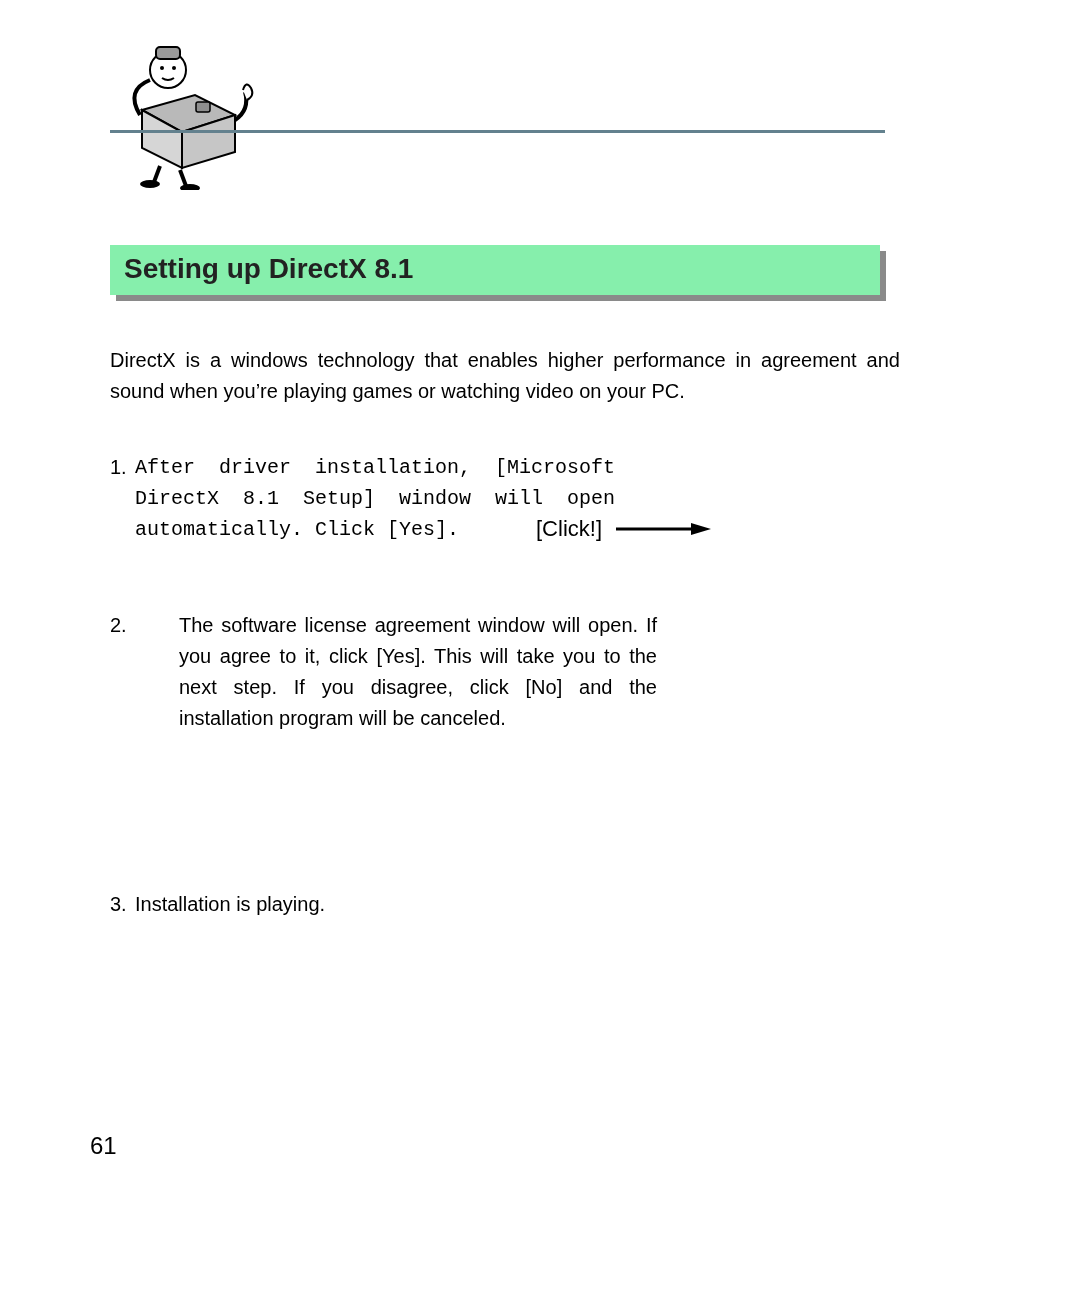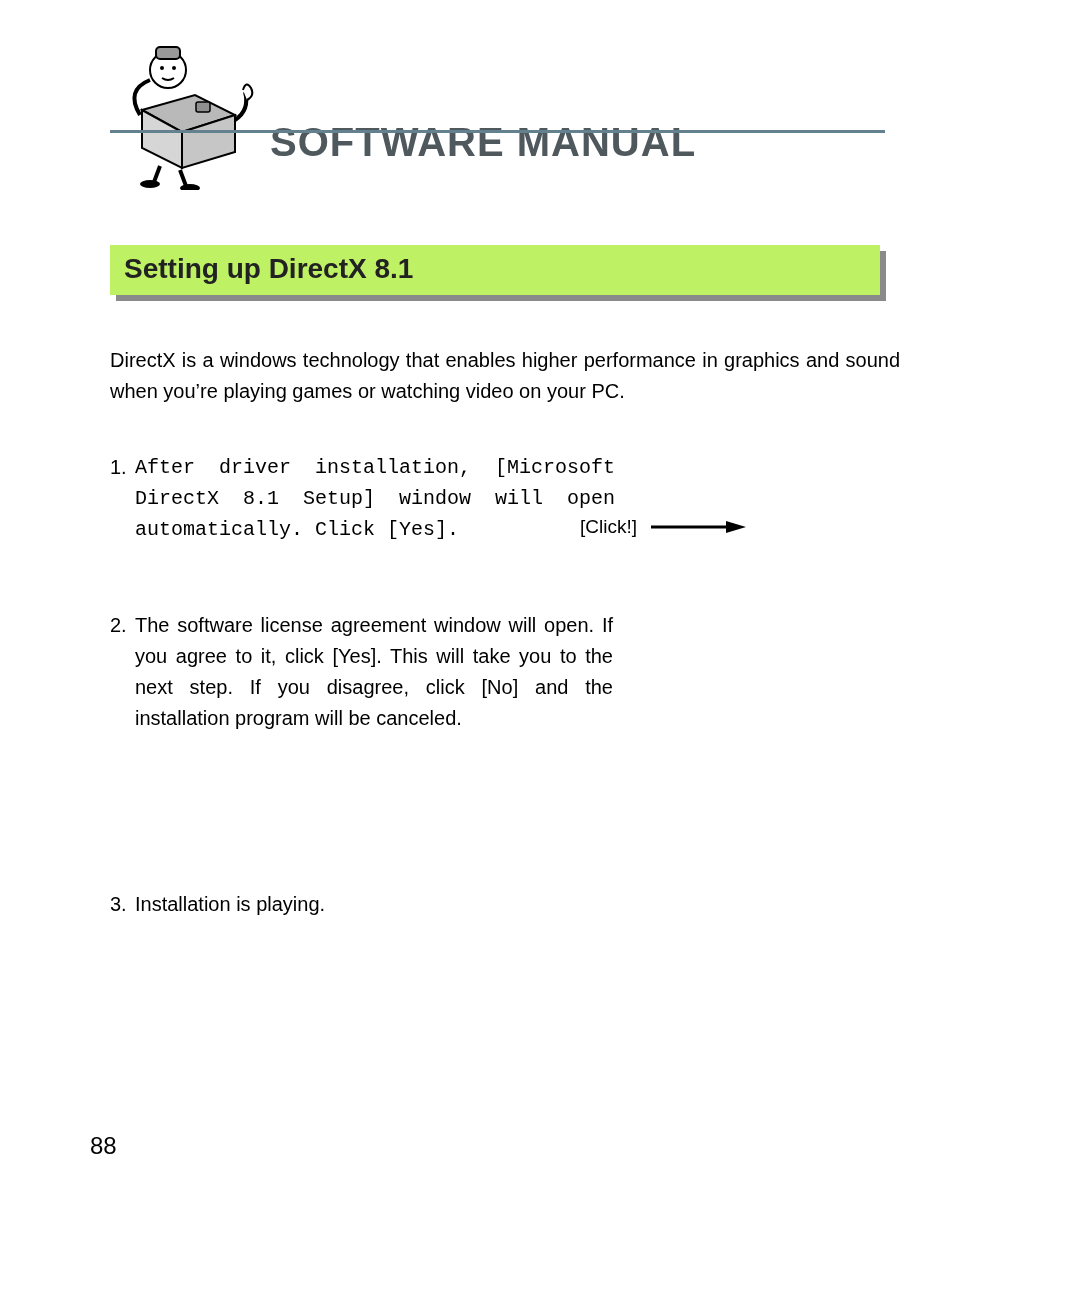--- a/index.html
+++ b/index.html
@@ -65,21 +65,21 @@
     width: 770px;
     height: 50px;
     background: #8a8a8a;
   }
   .section-box {
     position: absolute;
     top: 0;
     left: 0;
     width: 770px;
     height: 50px;
-    background: #bef264;
+    background: #86efac;
     box-sizing: border-box;
     padding: 8px 14px;
   }
   .section-title {
     font-size: 28px;
     font-weight: 700;
     color: #222;
   }
 
   
@@ -101,28 +101,28 @@
     display: flex;
   }
   .step-num {
     flex: 0 0 25px;
   }
   .step-body {
     flex: 1 1 auto;
     text-align: justify;
   }
   .step-1 .step-body { max-width: 480px; font-family: Liberation Mono, monospace; }
-  .step-2 .step-body { max-width: 478px; }
+  .step-2 .step-body { max-width: 478px; margin-left: 44px; }
   .click-annotation {
     position: absolute;
     top: 60px;
-    left: 470px;
+    left: 426px;
     display: flex;
     align-items: center;
-    font-size: 19px;
+    font-size: 22px;
   }
   .click-annotation svg {
     margin-left: 14px;
   }
 
   
   .gap-after-2   { height: 125px; }
 
   .step-3-block { margin-top: 0; }
   .step-3-block .step-body { max-width: 600px; }
@@ -161,37 +161,34 @@
 
         <path d="M125 90 Q140 80 135 62" fill="none" stroke="#000" stroke-width="4"></path>
         <path d="M133 60 q3 -10 8 -2 q4 8 -4 12" fill="#fff" stroke="#000" stroke-width="2"></path>
 
         <path d="M50 136 L44 152" stroke="#000" stroke-width="4"></path>
         <path d="M70 140 L76 156" stroke="#000" stroke-width="4"></path>
 
         <ellipse cx="40" cy="154" rx="10" ry="4" fill="#000"></ellipse>
         <ellipse cx="80" cy="158" rx="10" ry="4" fill="#000"></ellipse>
       </svg>
-    </div>
-    <div class="title-block">
-      <h1 class="doc-title">SOFTWARE MANUAL</h1>
     </div>
   </div>
   <div class="thin-rule"></div>
 
   <div class="section-box-wrap">
     <div class="section-shadow"></div>
     <div class="section-box">
       <span class="section-title">Setting up DirectX 8.1</span>
     </div>
   </div>
 
   <div class="body">
 
-    <p class="intro">DirectX is a windows technology that enables higher performance in graphics and sound when you’re playing games or watching video on your PC.</p>
+    <p class="intro">DirectX is a windows technology that enables higher performance in agreement and sound when you’re playing games or watching video on your PC.</p>
 
     <div class="step step-1">
       <div class="step-text">
         <span class="step-num">1.</span>
         <span class="step-body">After driver installation, [Microsoft DirectX 8.1 Setup] window will open automatically. Click [Yes].</span>
       </div>
       <div class="click-annotation">
         <span>[Click!]</span>
         <svg width="95" height="14" viewBox="0 0 95 14">
           <line x1="0" y1="7" x2="75" y2="7" stroke="#000" stroke-width="3"></line>
@@ -215,15 +212,15 @@
       <div class="step-text">
         <span class="step-num">3.</span>
         <span class="step-body">
           <span>Installation is playing.</span><br>
         </span>
       </div>
     </div>
 
   </div>
 
-  <div class="page-number">88</div>
+  <div class="page-number">61</div>
 
 </div>
 
 </body></html>

